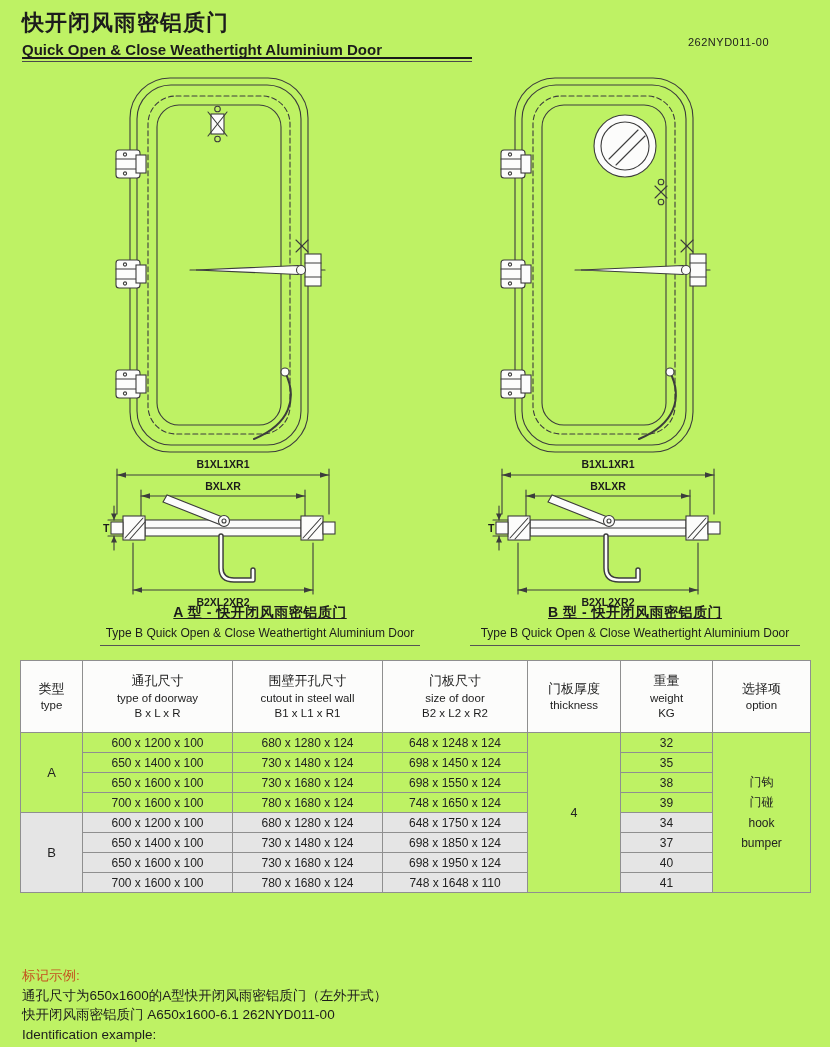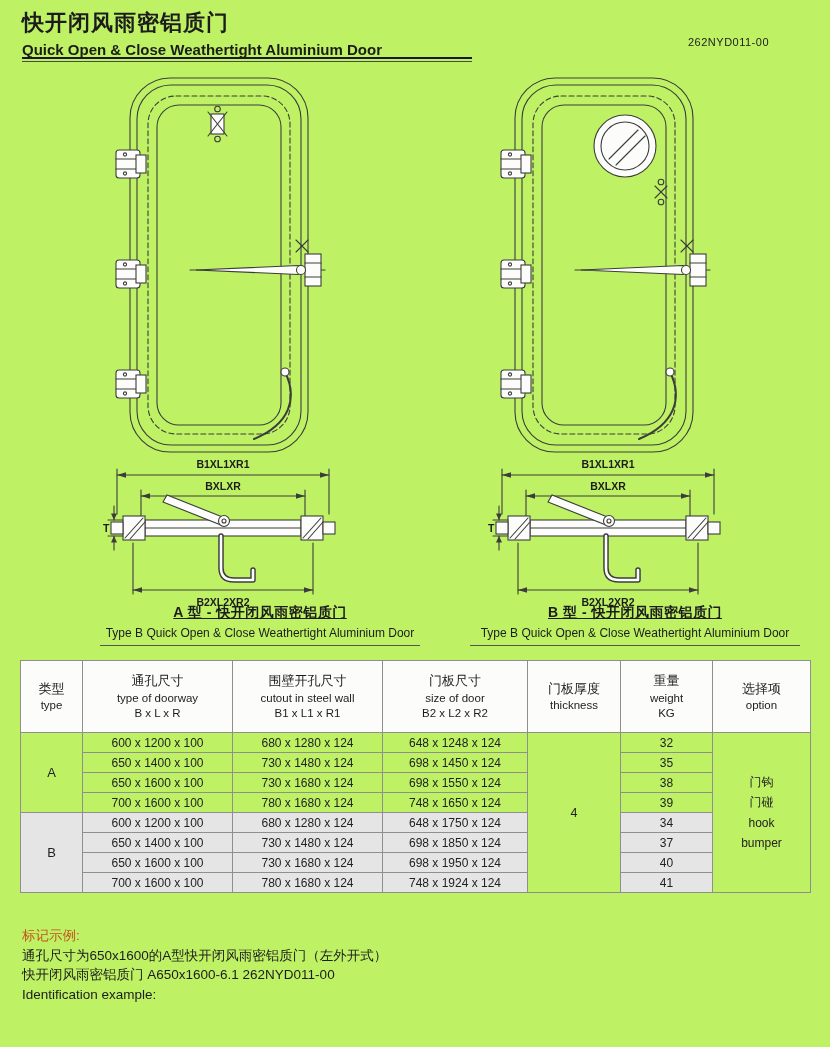--- a/index.html
+++ b/index.html
@@ -383,26 +383,26 @@
       </tr>
       <tr class="shaded">
         <td>650 x 1600 x 100</td>
         <td>730 x 1680 x 124</td>
         <td>698 x 1950 x 124</td>
         <td>40</td>
       </tr>
       <tr class="shaded">
         <td>700 x 1600 x 100</td>
         <td>780 x 1680 x 124</td>
-        <td>748 x 1924 x 124</td>
+        <td>748 x 1648 x 110</td>
         <td>41</td>
       </tr>
     </tbody>
   </table>
 
-  <div class="notes" style="left:22px; top:926px;">
+  <div class="notes" style="left:22px; top:966px;">
     <div class="note-label-zh">标记示例:</div>
     <div class="note-line">通孔尺寸为650x1600的A型快开闭风雨密铝质门（左外开式）</div>
     <div class="note-line">快开闭风雨密铝质门 A650x1600-6.1 262NYD011-00</div>
     <div class="note-label-en">Identification example:</div>
   </div>
 
 </div>
 
 </body></html>

